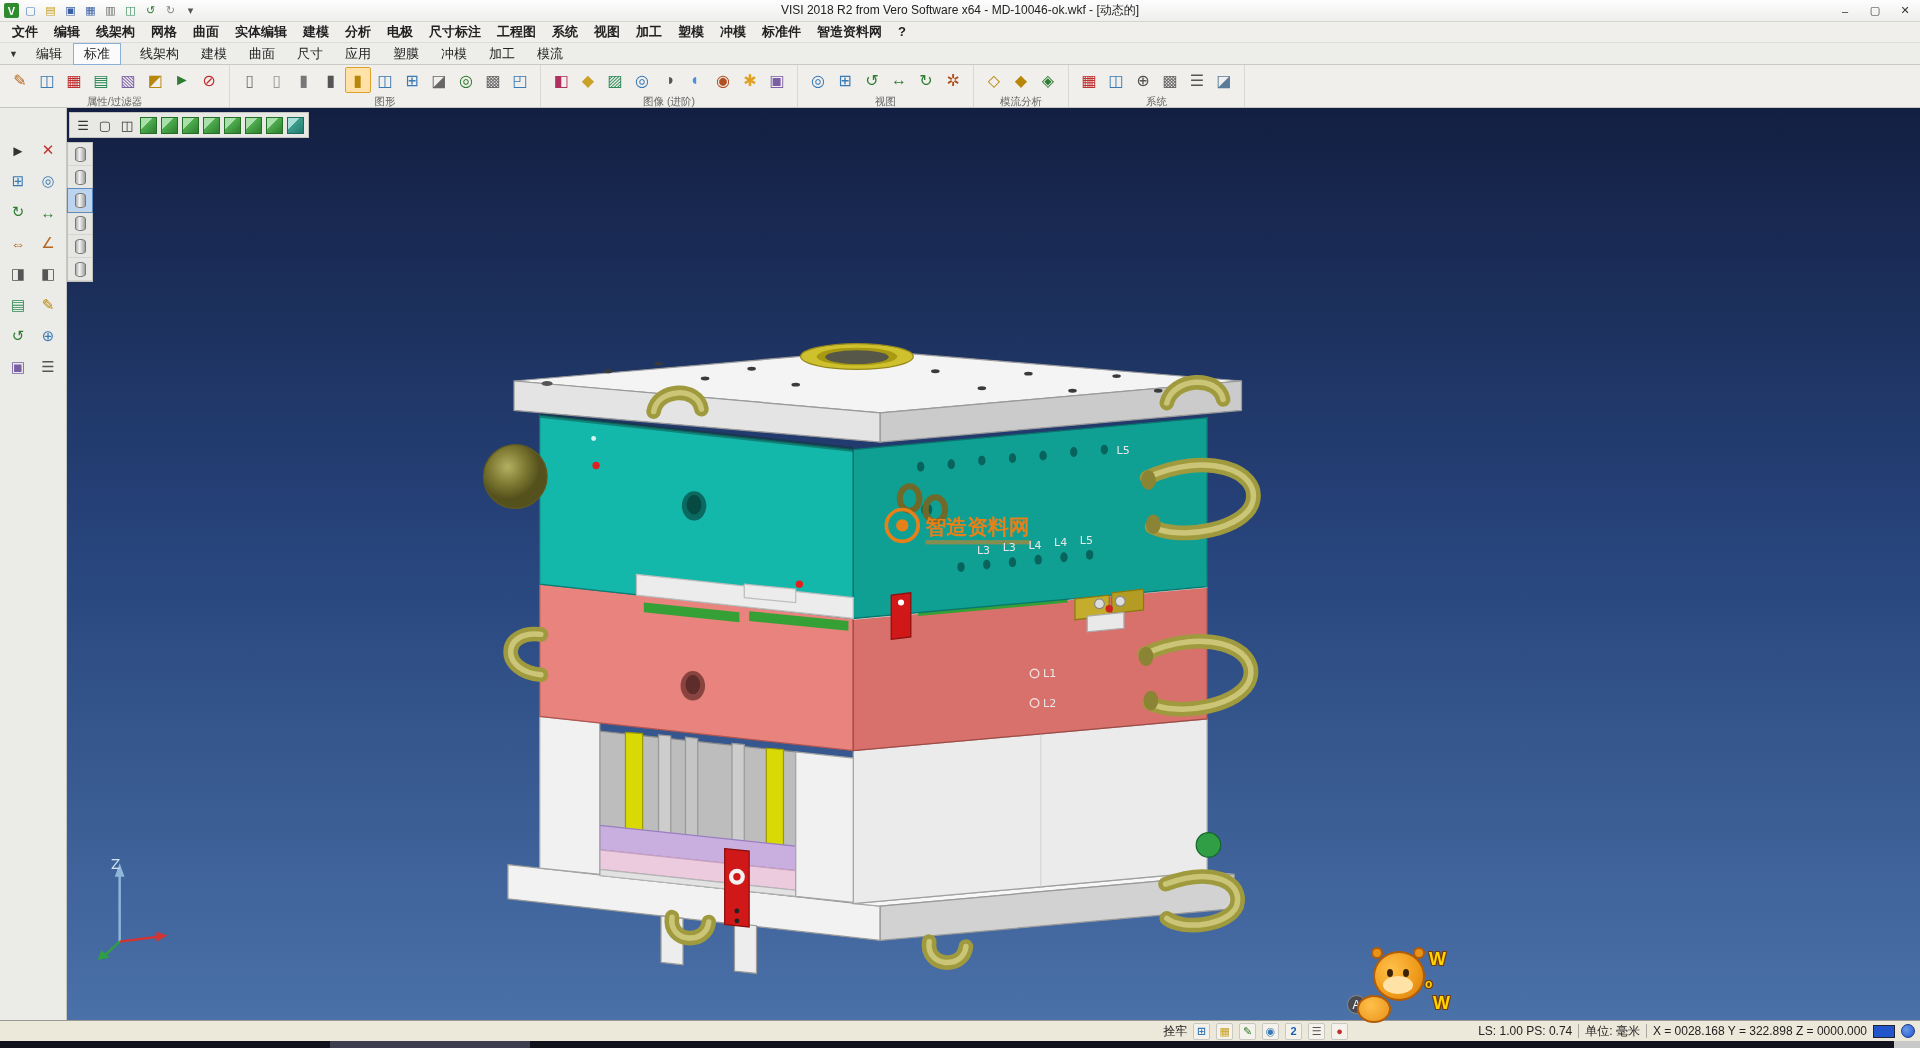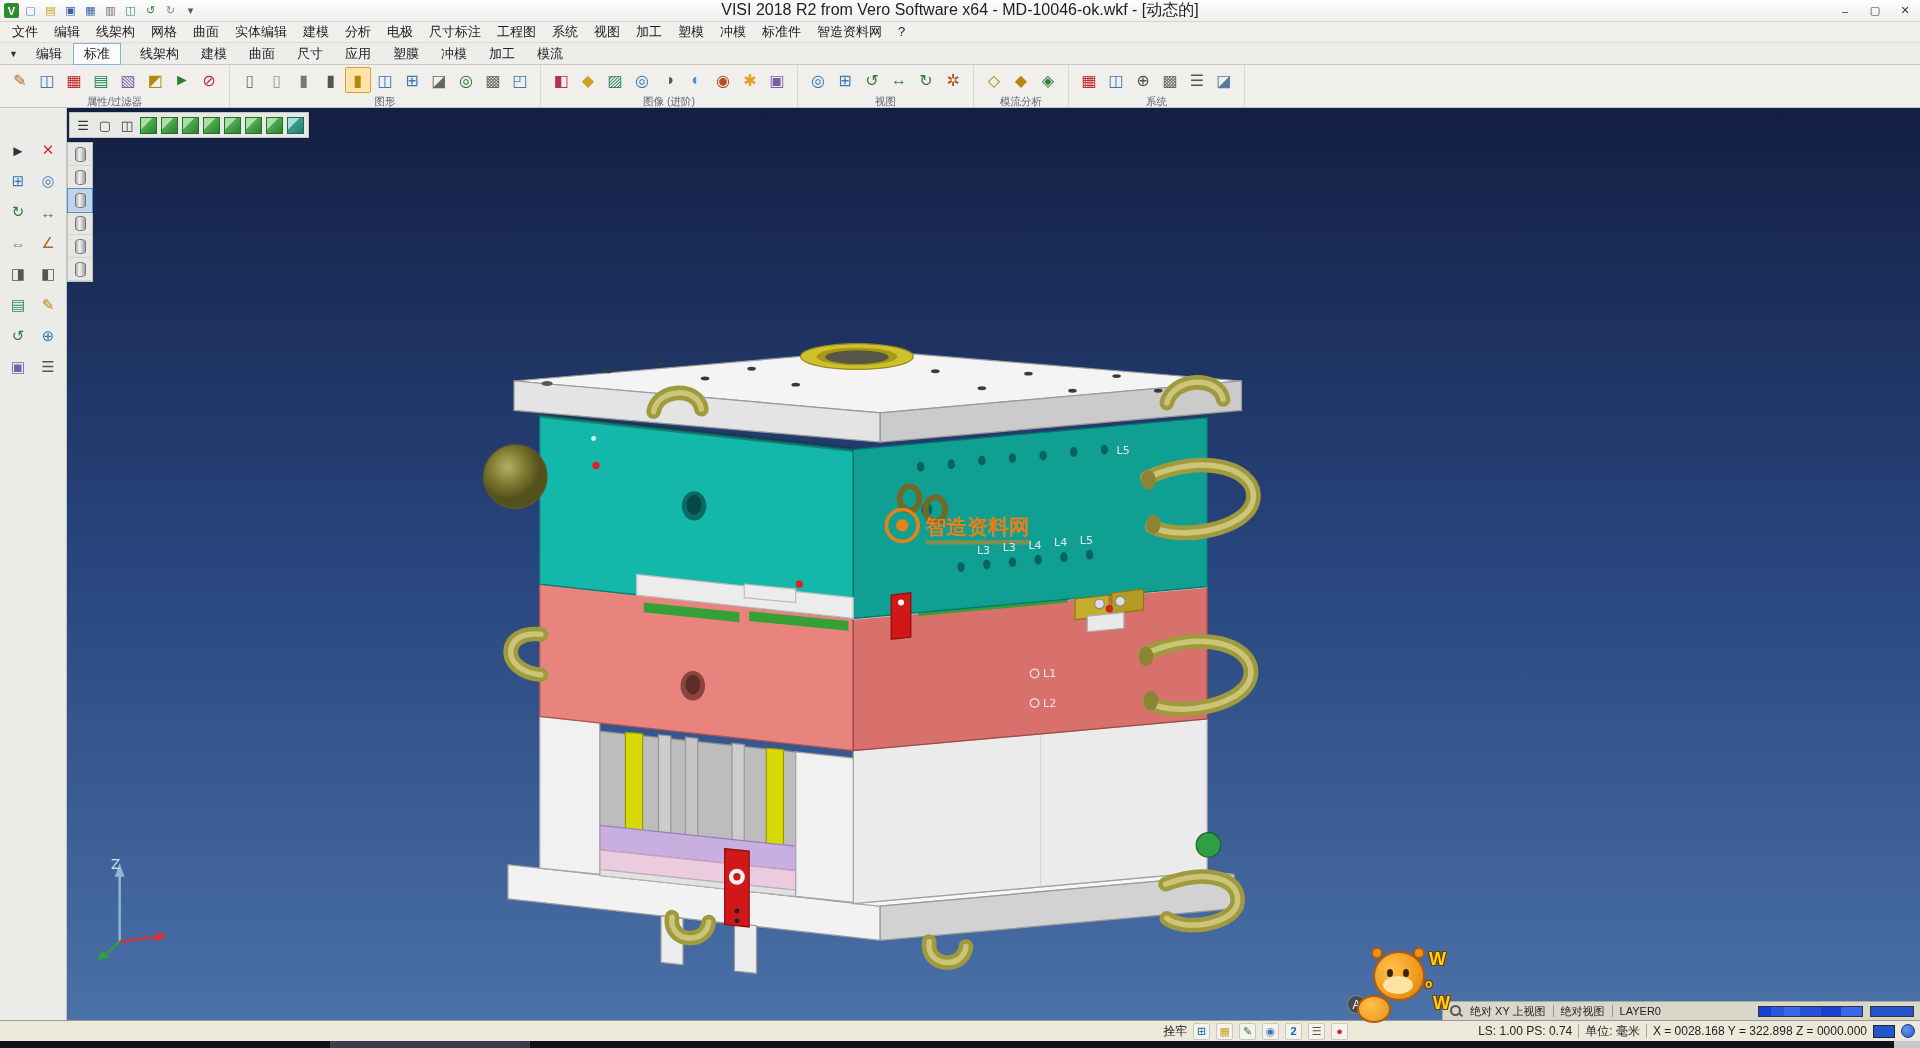--- a/index.html
+++ b/index.html
@@ -4,27 +4,27 @@
 <style>
   * { margin:0; padding:0; box-sizing:border-box; }
   html,body { width:1920px; height:1048px; overflow:hidden; font-family:"Liberation Sans","DejaVu Sans",sans-serif; }
   .app { position:relative; width:1920px; height:1048px; background:#f0efec; }
 
   
   .titlebar { height:22px; background:linear-gradient(#fdfdfd,#eeeeec); border-bottom:1px solid #d5d5d0; display:flex; align-items:center; position:relative; }
   .tb-left { display:flex; align-items:center; gap:3px; padding-left:4px; z-index:2; }
   .visi-logo { width:15px; height:15px; background:#2e8b2e; color:#fff; font-size:11px; font-weight:bold; display:flex; align-items:center; justify-content:center; border-radius:2px; }
   .qa-icon { width:17px; height:17px; display:flex; align-items:center; justify-content:center; font-size:11px; color:var(--icon-color,#555); cursor:default; }
-  .tb-title { position:absolute; left:0; right:0; text-align:center; font-size:16px; color:#222; }
+  .tb-title { position:absolute; left:0; right:0; text-align:center; font-size:12px; color:#222; }
   .tb-controls { margin-left:auto; display:flex; z-index:2; }
   .winbtn { width:30px; height:21px; display:flex; align-items:center; justify-content:center; font-size:11px; color:#333; }
 
   
   .menubar { height:21px; background:var(--chrome-bg,#f0efec); border-bottom:1px solid #dcdcd8; display:flex; align-items:center; font-size:13px; color:#222; padding-left:4px; }
-  .menu-item { padding:0 8px; line-height:20px; }
+  .menu-item { padding:0 8px; line-height:20px;font-weight:bold; }
 
   
   .tabrow { height:22px; background:#ededea; border-bottom:1px solid #c9c9c5; display:flex; align-items:center; font-size:13px; color:#222; padding-left:2px; }
   .tab-dd { padding:0 7px; font-size:9px; color:#333; }
   .tab { padding:1px 10px; border:1px solid transparent; }
   .tab.active { background:#fbfbfb; border-color:#8ab0d8; }
   .tab-sep { width:8px; }
 
   
   .toolbar { height:43px; background:var(--chrome-bg,#f0efec); border-bottom:1px solid #c5c5c2; display:flex; }
@@ -508,30 +508,20 @@
           <text x="819" y="450" class="mlabel">L3</text>
           <text x="840" y="448" class="mlabel">L4</text>
           <text x="861" y="446" class="mlabel">L4</text>
           <text x="882" y="444" class="mlabel">L5</text>
           <text x="852" y="553" class="mlabel">L1</text>
           <text x="852" y="577" class="mlabel">L2</text>
           <text x="756" y="436" class="mlabel wm">智造资料网</text>
           <text x="91" y="710" class="mlabel axis">Z</text>
         </svg>
 
-      <div class="view-info">
-        <span class="vi-search"></span>
-        <span>绝对 XY 上视图</span>
-        <span class="vi-sep"></span>
-        <span>绝对视图</span>
-        <span class="vi-sep"></span>
-        <span>LAYER0</span>
-        <span class="vi-chips"></span>
-        <span class="vi-bar"></span>
-      </div>
     </div>
   </div>
 
   <div class="statusbar">
     <span class="sb-spacer"></span>
     <span>拴牢</span>
     <span class="st-icon" style="--icon-color: #3a7ab5;">⊞</span>
       <span class="st-icon" style="--icon-color: #c9a227;">▦</span>
       <span class="st-icon" style="--icon-color: #2e7d32;">✎</span>
       <span class="st-icon" style="--icon-color: #3a7ab5;">◉</span>

